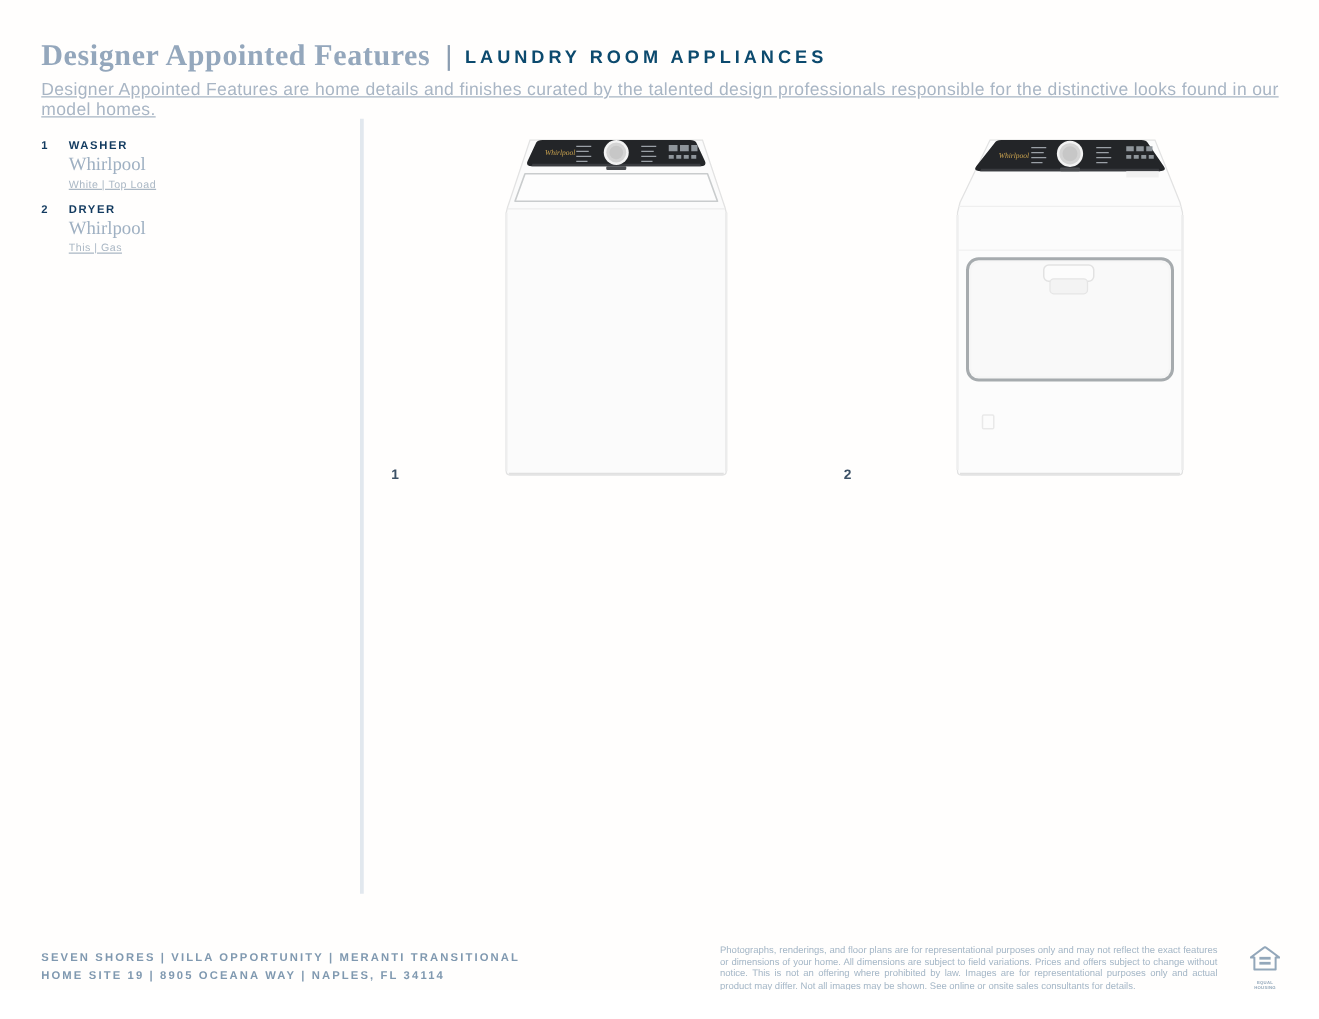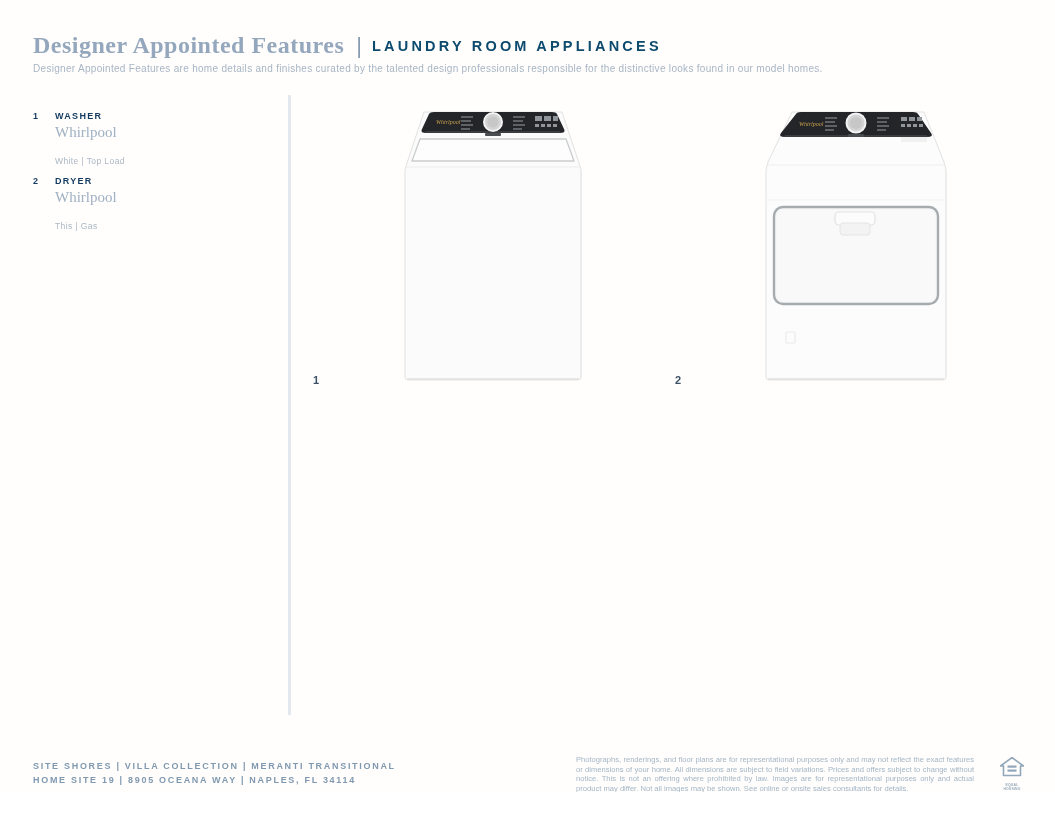--- a/index.html
+++ b/index.html
@@ -5,30 +5,30 @@
   * { margin:0; padding:0; box-sizing:border-box; }
   body { font-family:"Liberation Sans", sans-serif; background:#fff; }
   .page { position:relative; width:1055px; height:792px; background:#fffefd; overflow:hidden; }
 
   
   .header { position:absolute; left:33px; top:32px; width:990px; }
   .title-row { display:flex; align-items:baseline; white-space:nowrap; }
   .doc-title { font-family:"Liberation Serif", serif; font-size:24px; font-weight:bold; color:#94a7bc; letter-spacing:0.5px; }
   .title-sep { font-size:22px; font-weight:300; color:#8a9cb0; margin:0 10px 0 12px; }
   .title-category { font-size:14.5px; font-weight:bold; color:#0c4a6e; letter-spacing:3.2px; position:relative; top:-2px; }
-  .subtitle { margin-top:4px; font-size:10px; color:#a8b5c4; letter-spacing:0.3px; }
+  .subtitle { margin-top:4px; font-size:14px; color:#a8b5c4; letter-spacing:0.3px;text-decoration:underline; }
 
   
   .feature-list { position:absolute; left:33px; top:111px; width:240px; }
   .feature-item { margin-bottom:10px; }
   .feature-head { display:flex; font-size:9px; font-weight:bold; color:#123a5f; letter-spacing:1.3px; margin-bottom:3px; }
   .feature-number { width:22px; }
   .feature-sub { padding-left:22px; }
   .feature-brand { font-family:"Liberation Serif", serif; font-size:15px; color:#9fb0c2; line-height:16px; }
-  .feature-details { font-size:8.5px; color:#aab7c4; letter-spacing:0.4px; margin-top:16px; }
+  .feature-details { font-size:8.5px; color:#aab7c4; letter-spacing:0.4px; margin-top:2px;text-decoration:underline; }
 
   
   .divider-v { position:absolute; left:288px; top:95px; width:3px; height:620px; background:#e2e8ee; }
 
   
   .product { position:absolute; }
   .product-number { position:absolute; font-size:11px; font-weight:bold; color:#3c5166; }
   .num-1 { left:313px; top:374px; }
   .num-2 { left:675px; top:374px; }
   .washer-wrap { left:403px; top:110px; width:180px; height:272px; }
@@ -162,21 +162,21 @@
 
       <rect x="23" y="222" width="9" height="11" rx="1" fill="none" stroke="#e9e9e9" stroke-width="1.2"></rect>
 
       <path d="M3,62 L3,266" stroke="#efefef" stroke-width="2"></path>
       <path d="M183,62 L183,266" stroke="#ededed" stroke-width="2"></path>
       <path d="M5,269 L181,269" stroke="#e0e0e0" stroke-width="1.5"></path>
     </svg>
   </div>
 
   <div class="footer-left">
-    <div>SITE  SHORES  | VILLA  COLLECTION   | MERANTI  TRANSITIONAL</div>
+    <div>SEVEN  SHORES  | VILLA  OPPORTUNITY   | MERANTI  TRANSITIONAL</div>
     <div>HOME  SITE 19   |   8905  OCEANA  WAY  | NAPLES,  FL  34114</div>
   </div>
 
   <div class="disclaimer">Photographs, renderings, and floor plans are for representational purposes only and may not reflect the exact features or dimensions of your home. All dimensions are subject to field variations. Prices and offers subject to change without notice. This is not an offering where prohibited by law. Images are for representational purposes only and actual product may differ. Not all images may be shown. See online or onsite sales consultants for details.</div>
 
   <div class="eho">
     <svg width="24" height="21" viewBox="0 0 24 21">
       <path d="M12,0.5 L23.5,9 L20.5,9 L20.5,18.5 L3.5,18.5 L3.5,9 L0.5,9 Z" fill="none" stroke="#93a7ba" stroke-width="1.6" stroke-linejoin="round"></path>
       <rect x="7.5" y="8.5" width="9" height="2.2" fill="#93a7ba"></rect>
       <rect x="7.5" y="12.5" width="9" height="2.2" fill="#93a7ba"></rect>

